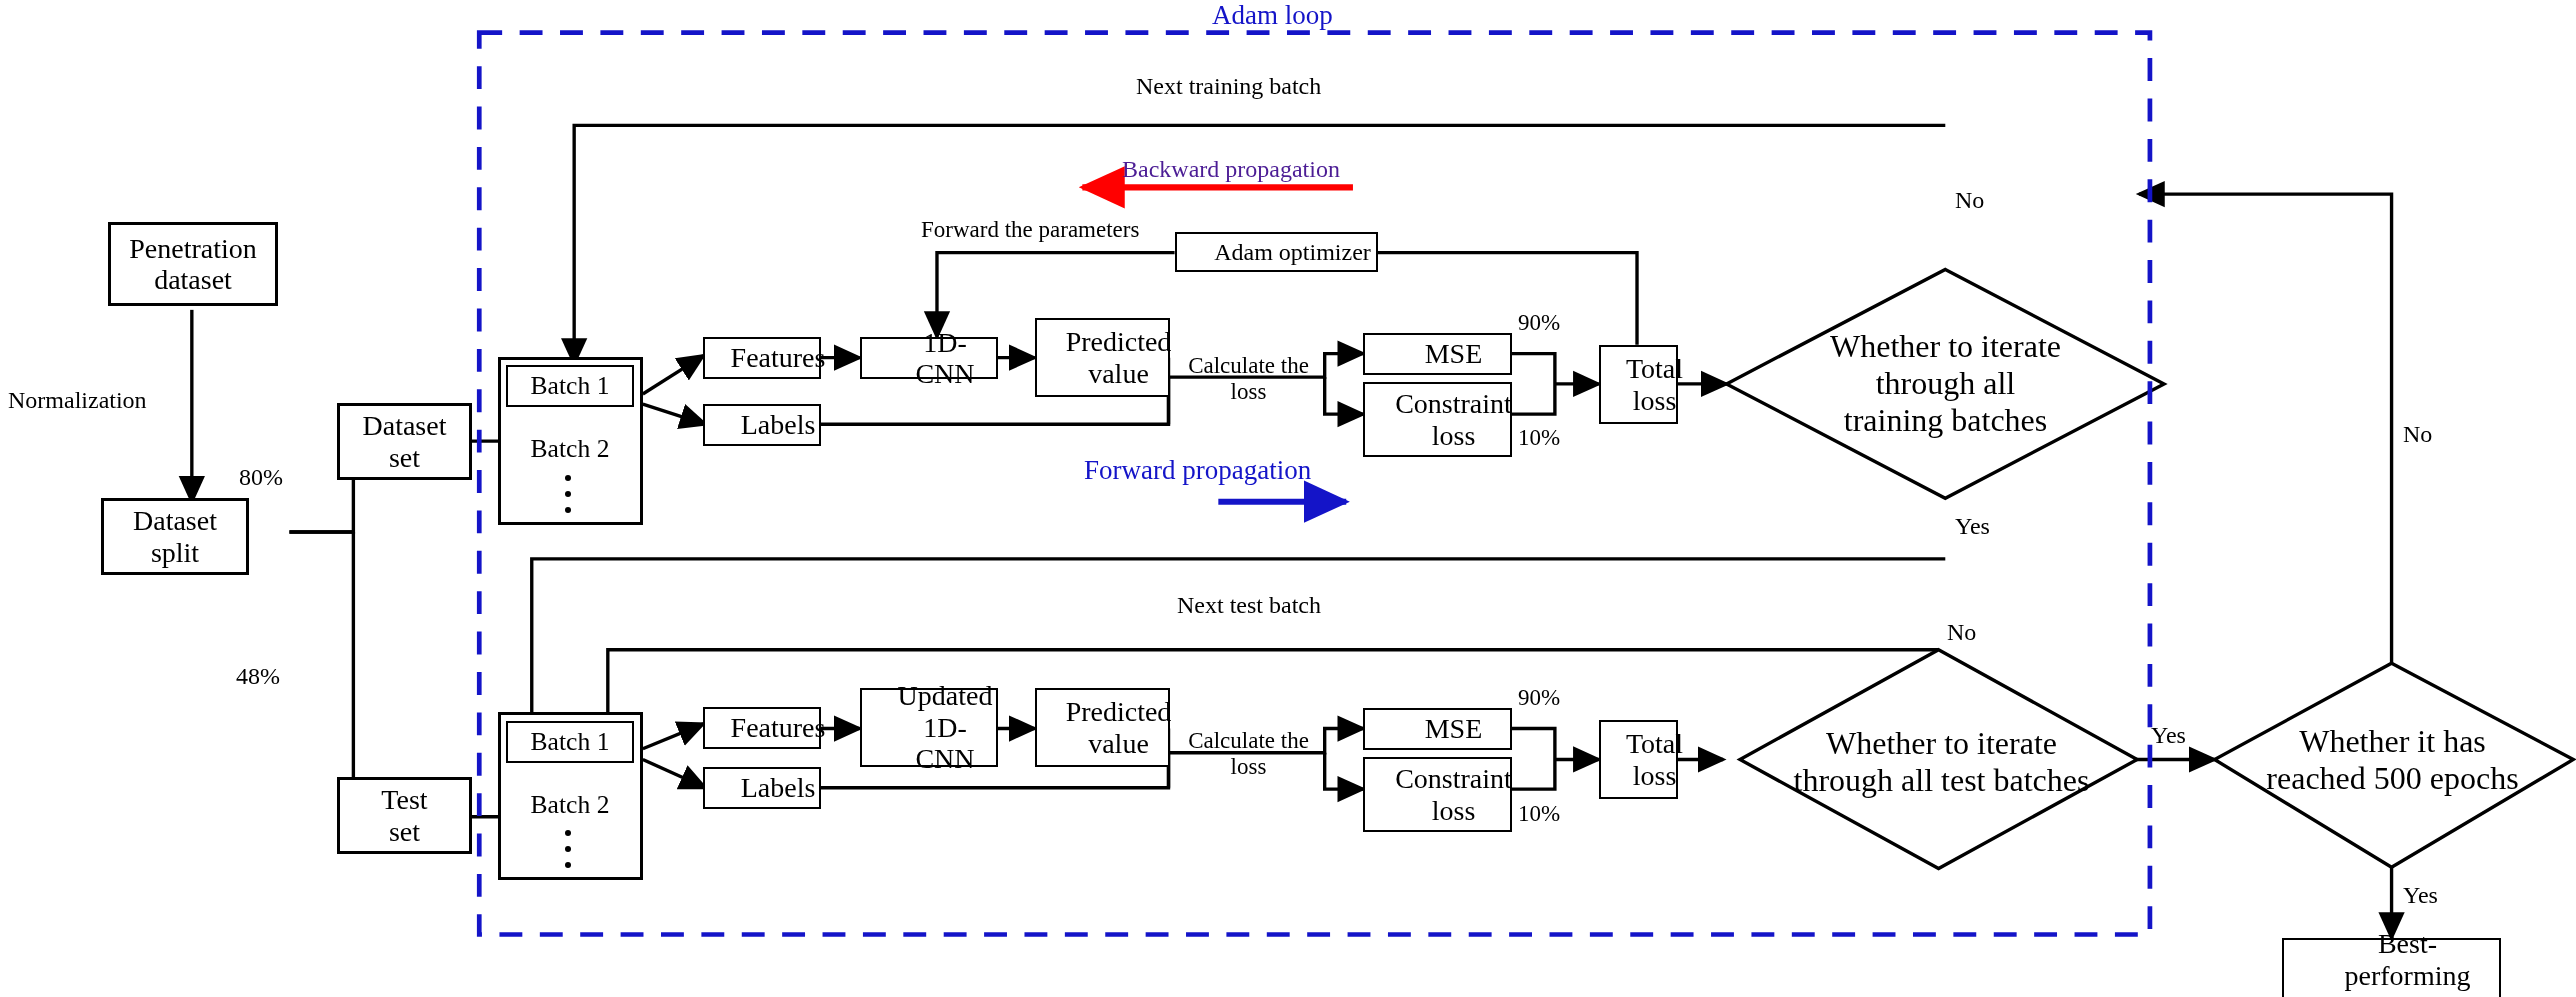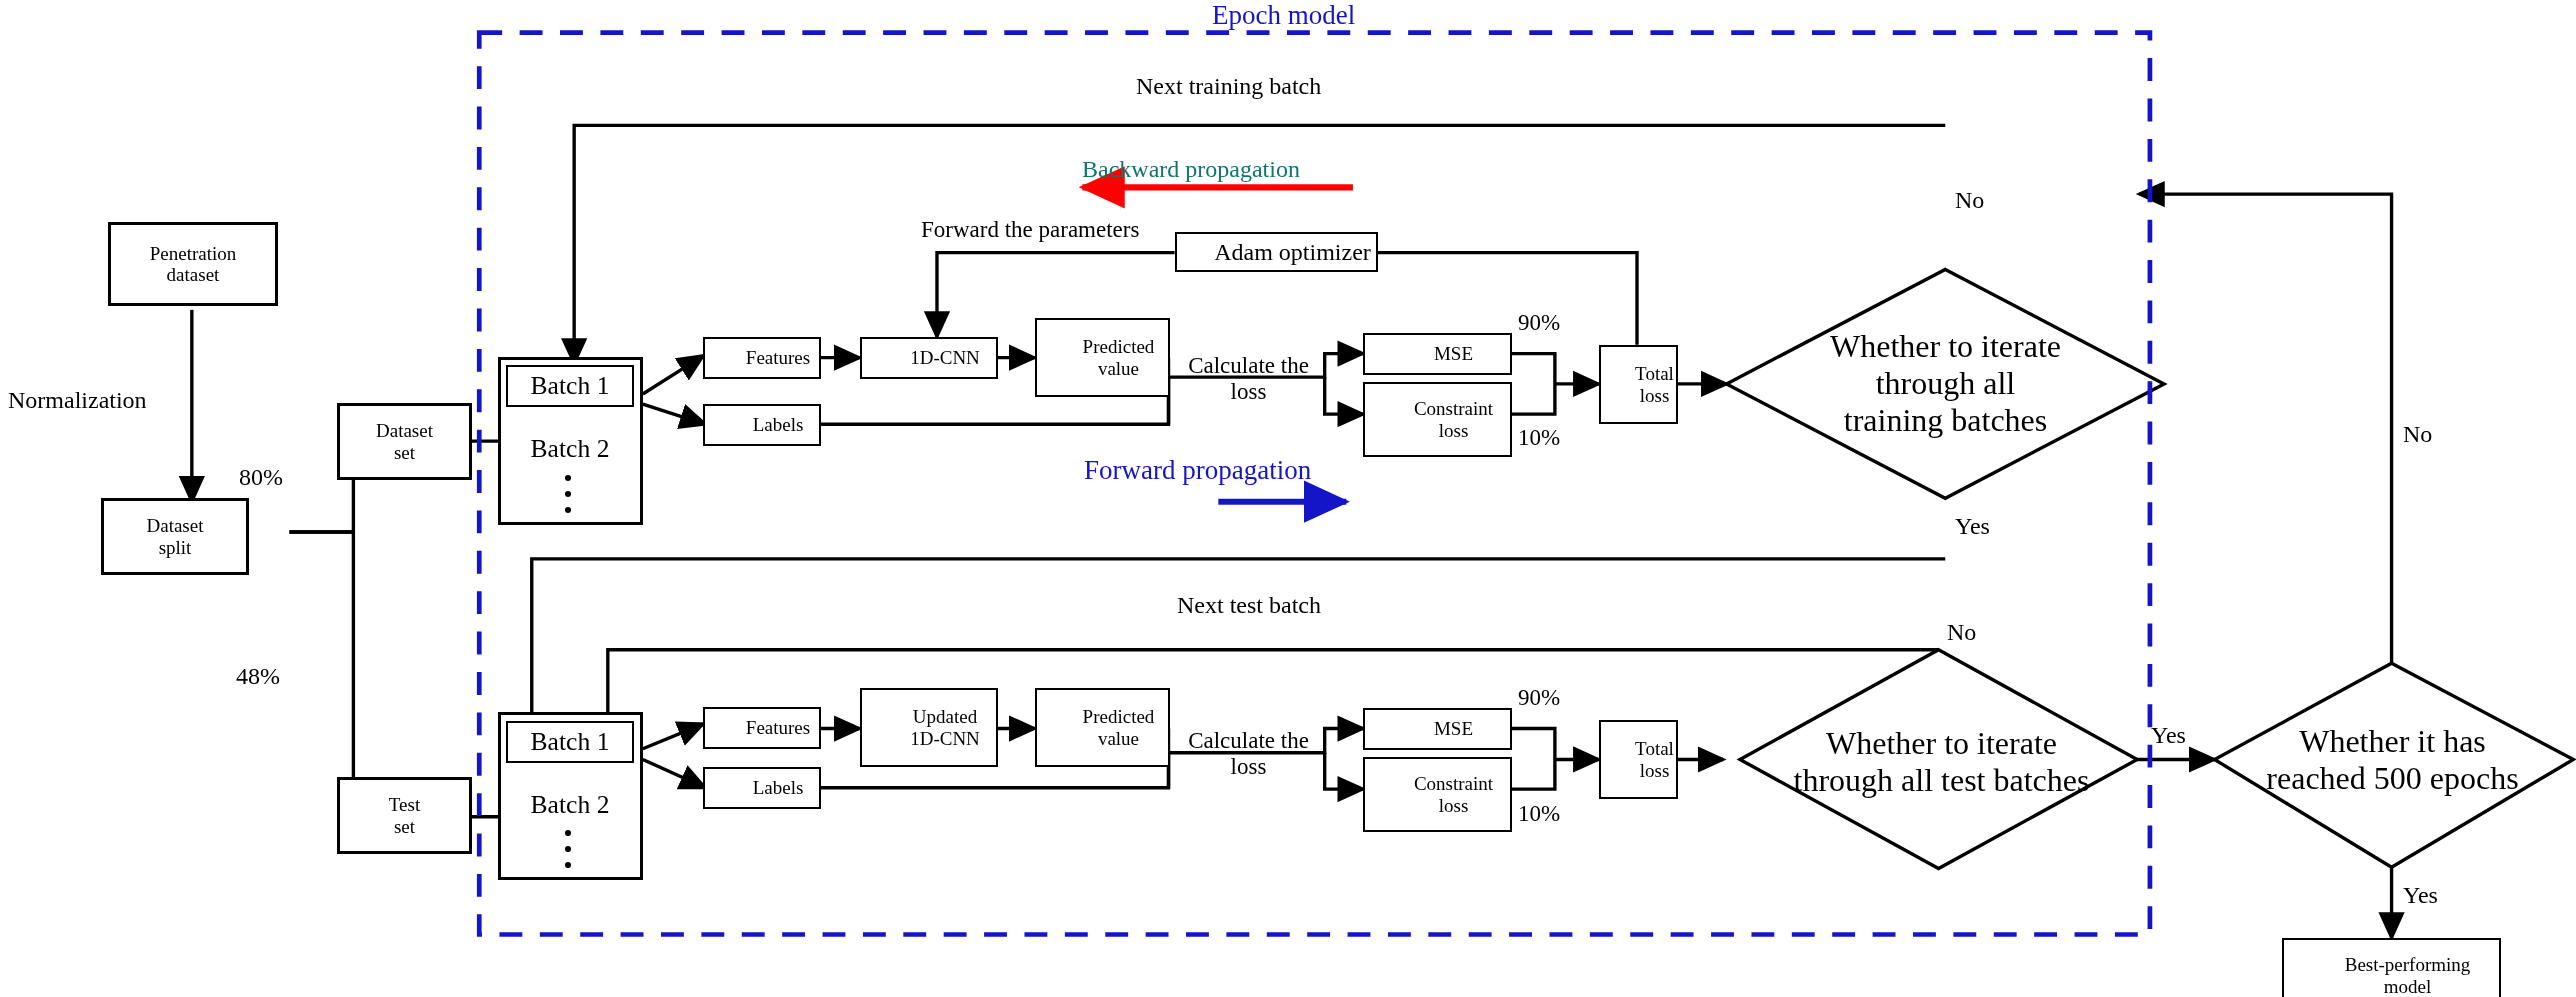--- a/index.html
+++ b/index.html
@@ -19,21 +19,21 @@
     position:absolute;
     box-sizing:border-box;
     background:#ffffff;
     border:3.4px solid #000000;
     display:flex;
     align-items:center;
     justify-content:center;
     text-align:center;
     line-height:1.12;
     color:#000000;
-    font-size:19px;
+    font-size:28px;
     white-space:pre-line;
     z-index:5;
   }
   .node.thin{border-width:2.7px;padding-left:32px;}
 
   
   .batch-stack{
     position:absolute;
     box-sizing:border-box;
     background:#ffffff;
@@ -66,21 +66,21 @@
   .lbl{
     position:absolute;
     font-size:24px;
     color:#000000;
     white-space:nowrap;
     z-index:7;
   }
   .lbl.two{white-space:pre-line;line-height:1.12;text-align:center;}
   .lbl.sm{font-size:23px;}
   .lbl.blue{color:#1414c8;}
-  .lbl.red{color:#0f766e;}
+  .lbl.red{color:#4c1d95;margin-left:40px;}
 
   
   .diamond-text{
     position:absolute;
     font-size:32px;
     text-align:center;
     line-height:1.15;
     white-space:pre-line;
     color:#000000;
     z-index:6;
@@ -213,21 +213,21 @@
   <div class="node" style="left:337px;top:403px;width:135px;height:77px;">
     <span>Dataset
 set</span>
   </div>
 
   <div class="node" style="left:337px;top:777px;width:135px;height:77px;">
     <span>Test
 set</span>
   </div>
 
-  <div class="lbl blue" style="left:1212px;top:0px;font-size:27px;">Epoch model</div>
+  <div class="lbl blue" style="left:1212px;top:0px;font-size:27px;">Adam loop</div>
 
   <div class="lbl" style="left:1136px;top:73px;">Next training batch</div>
 
   <div class="lbl red" style="left:1082px;top:156px;">Backward propagation</div>
 
   <div class="lbl blue" style="left:1084px;top:455px;font-size:27px;">Forward propagation</div>
 
   <div class="lbl" style="left:921px;top:217px;font-size:23px;">Forward the parameters</div>
 
   <div class="node thin" style="left:1175px;top:232px;width:203px;height:40px;font-size:24px;">

